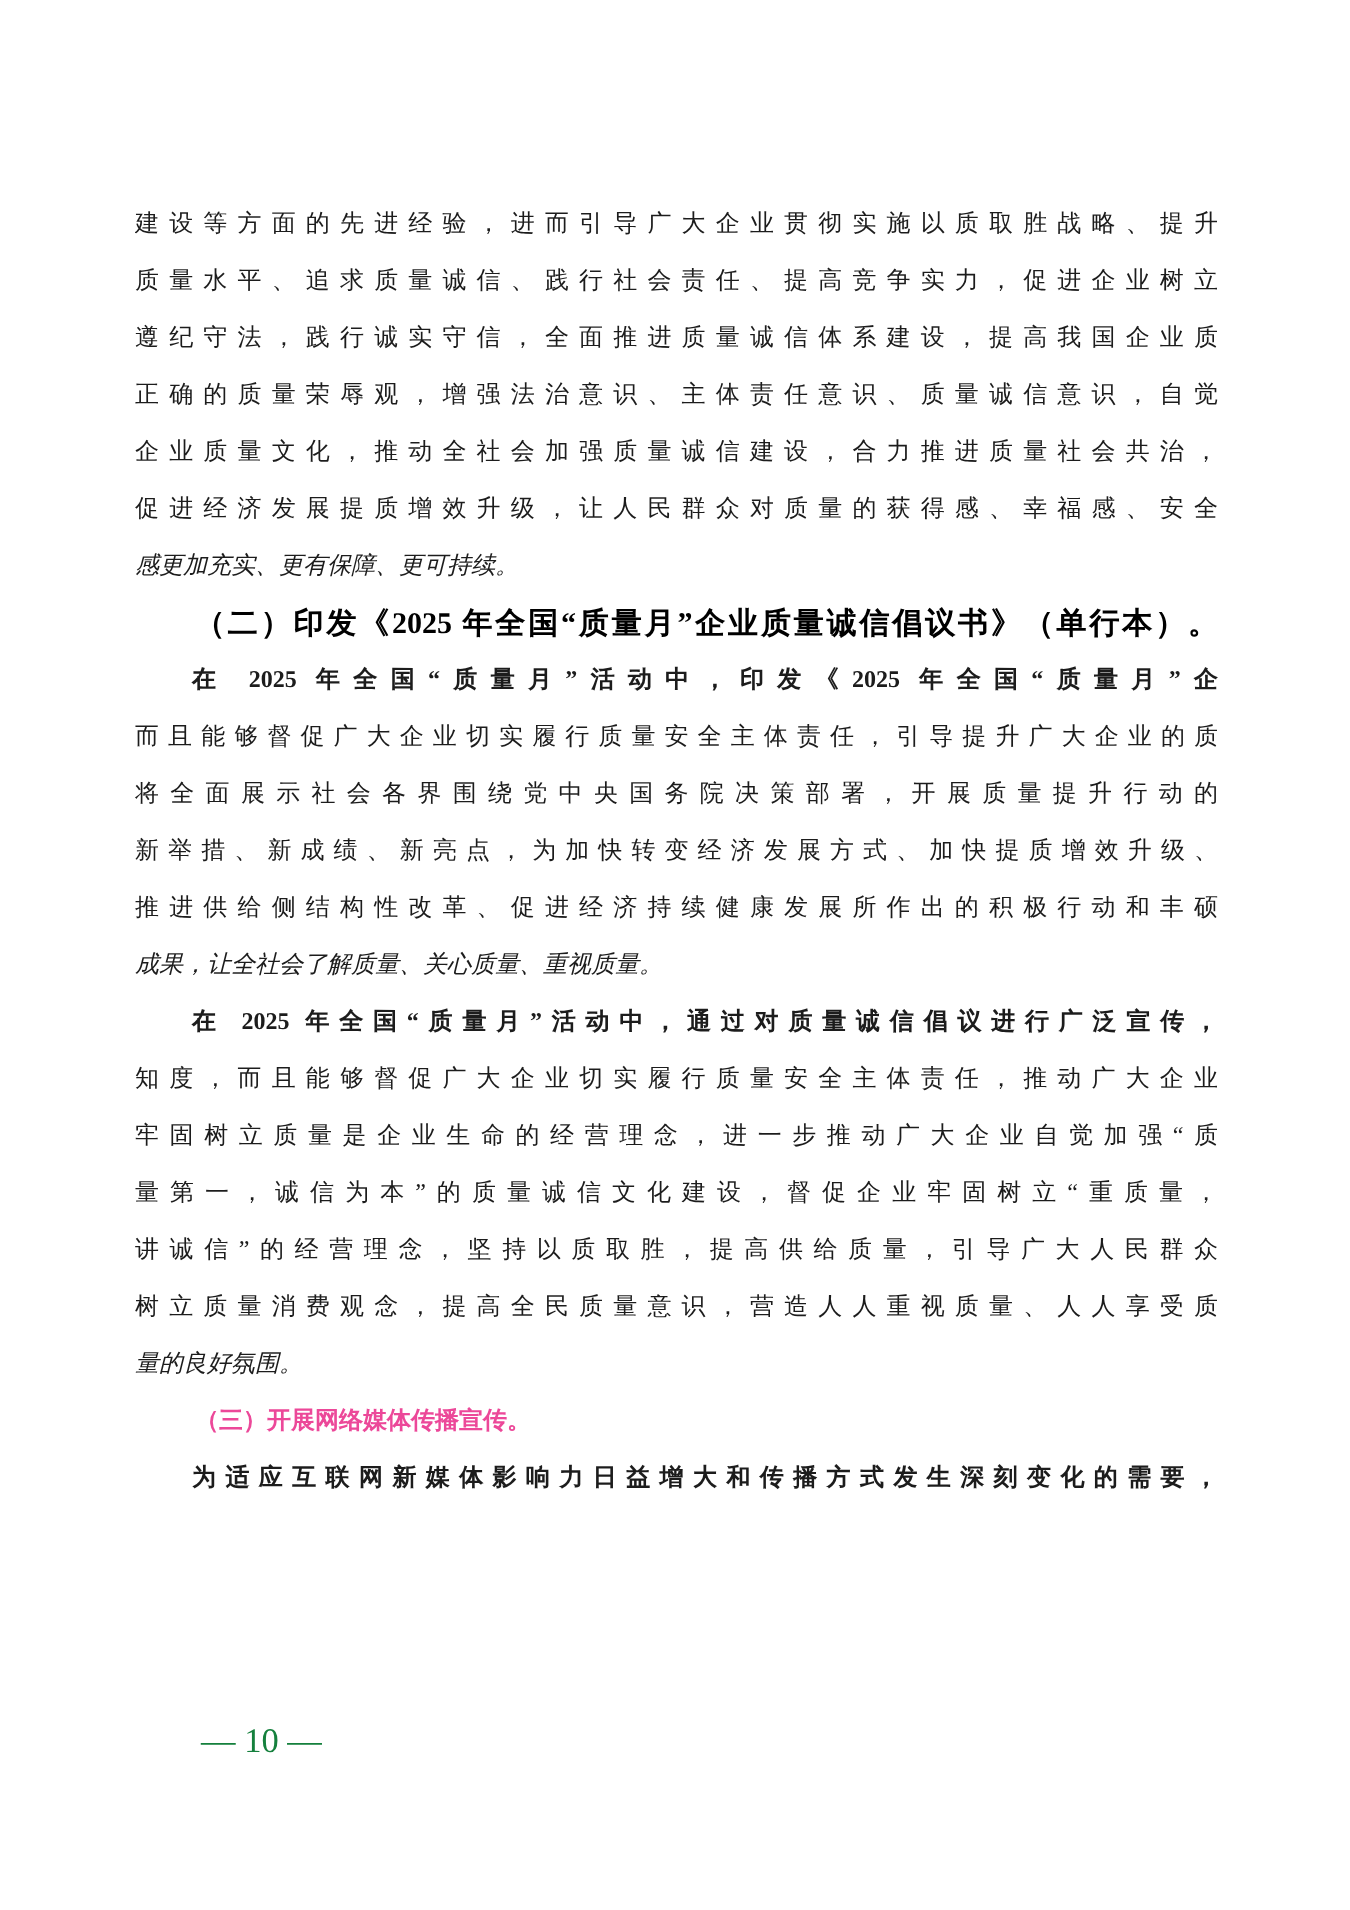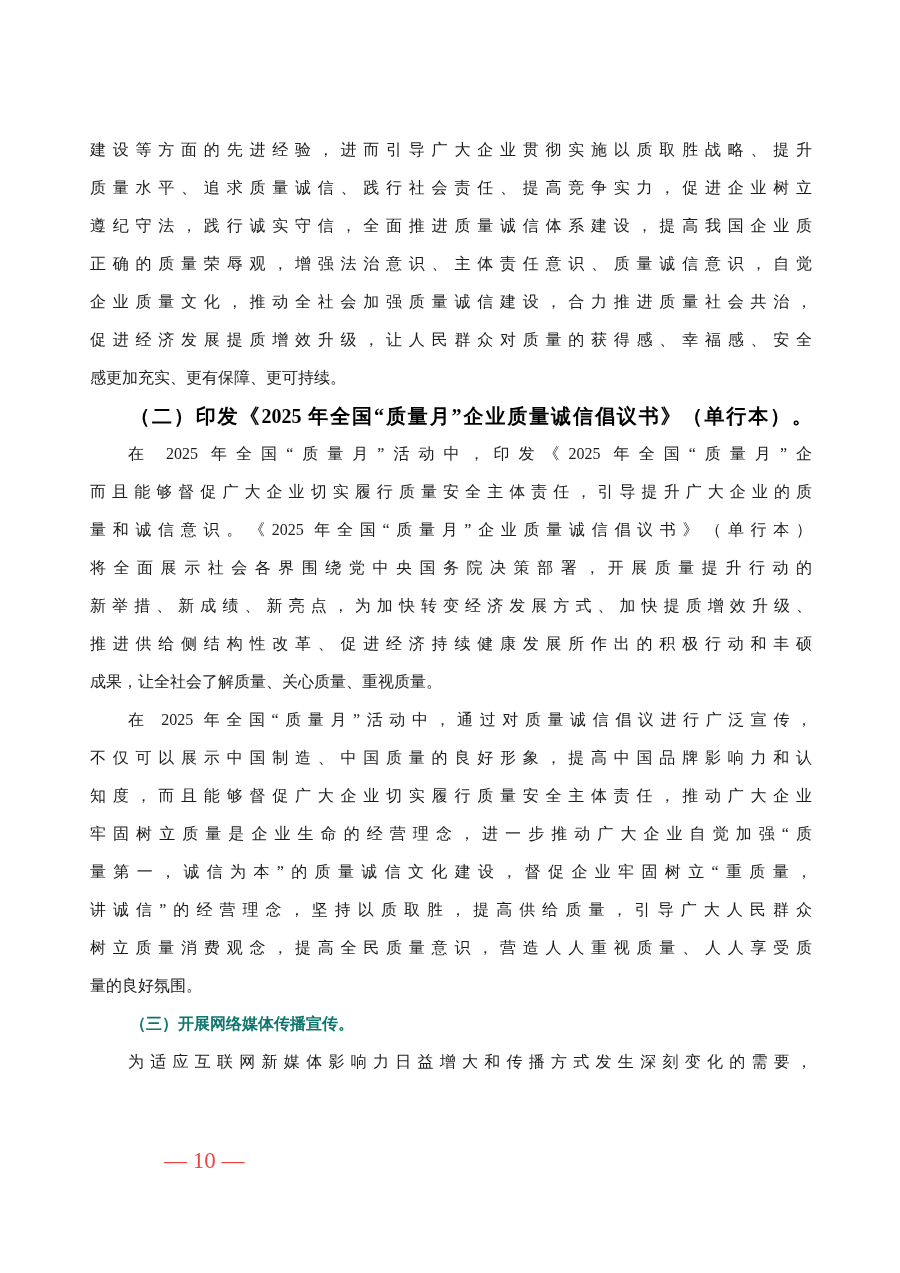--- a/index.html
+++ b/index.html
@@ -29,23 +29,25 @@
     color: #1c1c1c;
     text-align: justify;
     text-align-last: justify;
     text-justify: inter-character;
     overflow: hidden;
     white-space: normal;
   }
   .line.end {
     text-align: center;
     text-align-last: left;
+    font-style: italic;
   }
   .line.first {
     padding-left: 38px;
+    font-weight: bold;
   }
   .line.h2 {
     font-weight: 700;
     color: #000000;
     padding-left: 40px;
     font-size: 20px;
   }
   .line.h3 {
     font-weight: 700;
     color: #000000;
@@ -70,30 +72,28 @@
       <div class="line">建设等方面的先进经验，进而引导广大企业贯彻实施以质取胜战略、提升</div>
       <div class="line">质量水平、追求质量诚信、践行社会责任、提高竞争实力，促进企业树立</div>
       <div class="line">遵纪守法，践行诚实守信，全面推进质量诚信体系建设，提高我国企业质</div>
       <div class="line">正确的质量荣辱观，增强法治意识、主体责任意识、质量诚信意识，自觉</div>
       <div class="line">企业质量文化，推动全社会加强质量诚信建设，合力推进质量社会共治，</div>
       <div class="line">促进经济发展提质增效升级，让人民群众对质量的获得感、幸福感、安全</div>
       <div class="line end">感更加充实、更有保障、更可持续。</div>
       <div class="line h2" style="color: rgb(0, 0, 0);">（二）印发《2025 年全国“质量月”企业质量诚信倡议书》（单行本）。</div>
       <div class="line first">在 2025 年全国“质量月”活动中，印发《2025 年全国“质量月”企</div>
       <div class="line">而且能够督促广大企业切实履行质量安全主体责任，引导提升广大企业的质</div>
-      <div class="line">量和诚信意识。《2025 年全国“质量月”企业质量诚信倡议书》（单行本）</div>
       <div class="line">将全面展示社会各界围绕党中央国务院决策部署，开展质量提升行动的</div>
       <div class="line">新举措、新成绩、新亮点，为加快转变经济发展方式、加快提质增效升级、</div>
       <div class="line">推进供给侧结构性改革、促进经济持续健康发展所作出的积极行动和丰硕</div>
       <div class="line end">成果，让全社会了解质量、关心质量、重视质量。</div>
       <div class="line first">在 2025 年全国“质量月”活动中，通过对质量诚信倡议进行广泛宣传，</div>
-      <div class="line">不仅可以展示中国制造、中国质量的良好形象，提高中国品牌影响力和认</div>
       <div class="line">知度，而且能够督促广大企业切实履行质量安全主体责任，推动广大企业</div>
       <div class="line">牢固树立质量是企业生命的经营理念，进一步推动广大企业自觉加强“质</div>
       <div class="line">量第一，诚信为本”的质量诚信文化建设，督促企业牢固树立“重质量，</div>
       <div class="line">讲诚信”的经营理念，坚持以质取胜，提高供给质量，引导广大人民群众</div>
       <div class="line">树立质量消费观念，提高全民质量意识，营造人人重视质量、人人享受质</div>
       <div class="line end">量的良好氛围。</div>
-      <div class="line h3" style="color: #0f766e;">（三）开展网络媒体传播宣传。</div>
+      <div class="line h3" style="color: #ec4899; font-family: Liberation Mono, monospace;">（三）开展网络媒体传播宣传。</div>
       <div class="line first">为适应互联网新媒体影响力日益增大和传播方式发生深刻变化的需要，</div>
     </div>
-  <div class="footer" style="color: #ef4444; margin-left: 30px;">— 10 —</div>
+  <div class="footer" style="color: #15803d;">— 10 —</div>
 </div>
 
 </body></html>

